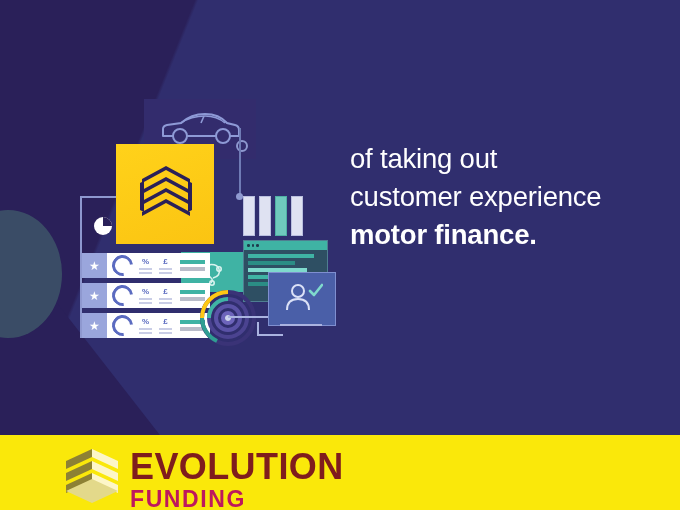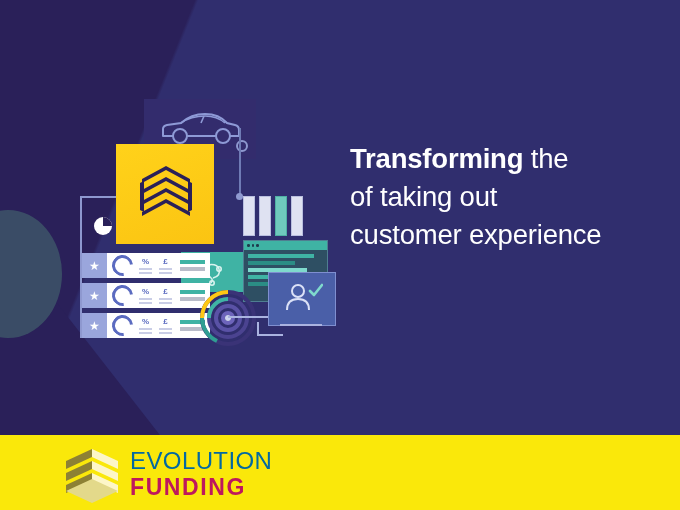--- a/index.html
+++ b/index.html
@@ -33,21 +33,21 @@
   .footer-inner{
     position:relative;width:100%;height:100%;
   }
   .logo-mark{
     position:absolute;left:62px;top:12px;width:62px;height:56px;
   }
   .wordmark{
     position:absolute;left:130px;top:14px;
   }
   .wm-evolution{
-    font-size:24px;font-weight:normal;color:#0369a1;letter-spacing:.4px;line-height:1;
+    font-size:36px;font-weight:bold;color:#7f1d1d;letter-spacing:.4px;line-height:1;
   }
   .wm-funding{
     font-size:23px;font-weight:bold;color:#be185d;letter-spacing:1.6px;line-height:1.25;
   }
   .tagline{
     position:absolute;left:388px;top:29px;
     font-size:17px;font-weight:bold;color:#3b3a35;letter-spacing:.1px;
   }
 
   
@@ -336,23 +336,23 @@
           <path d="M27 9 L31 13 L39 3" fill="none" stroke="#7fdacd" stroke-width="2.6" stroke-linecap="round" stroke-linejoin="round"></path>
         </svg>
       </span>
     </div>
     <div class="stand"></div>
     <div class="leg"></div>
     <div class="leg2"></div>
   </div>
 
   <div class="headline">
-    <div><span class="b">Transforming</span><span class="n"> the</span></div>
     <div class="n">of taking out</div>
     <div class="n">customer experience</div>
+    <div class="b">motor finance.</div>
   </div>
 
   <div class="footer">
     <div class="footer-inner">
       <span class="logo-mark">
         <svg width="62" height="56" viewBox="0 0 62 56">
           <g>
             <path d="M4 14 L30 2 L30 10 L4 22 Z" fill="#8d8134"></path>
             <path d="M4 26 L30 14 L30 22 L4 34 Z" fill="#8d8134"></path>
             <path d="M4 38 L30 26 L30 34 L4 46 Z" fill="#8d8134"></path>

